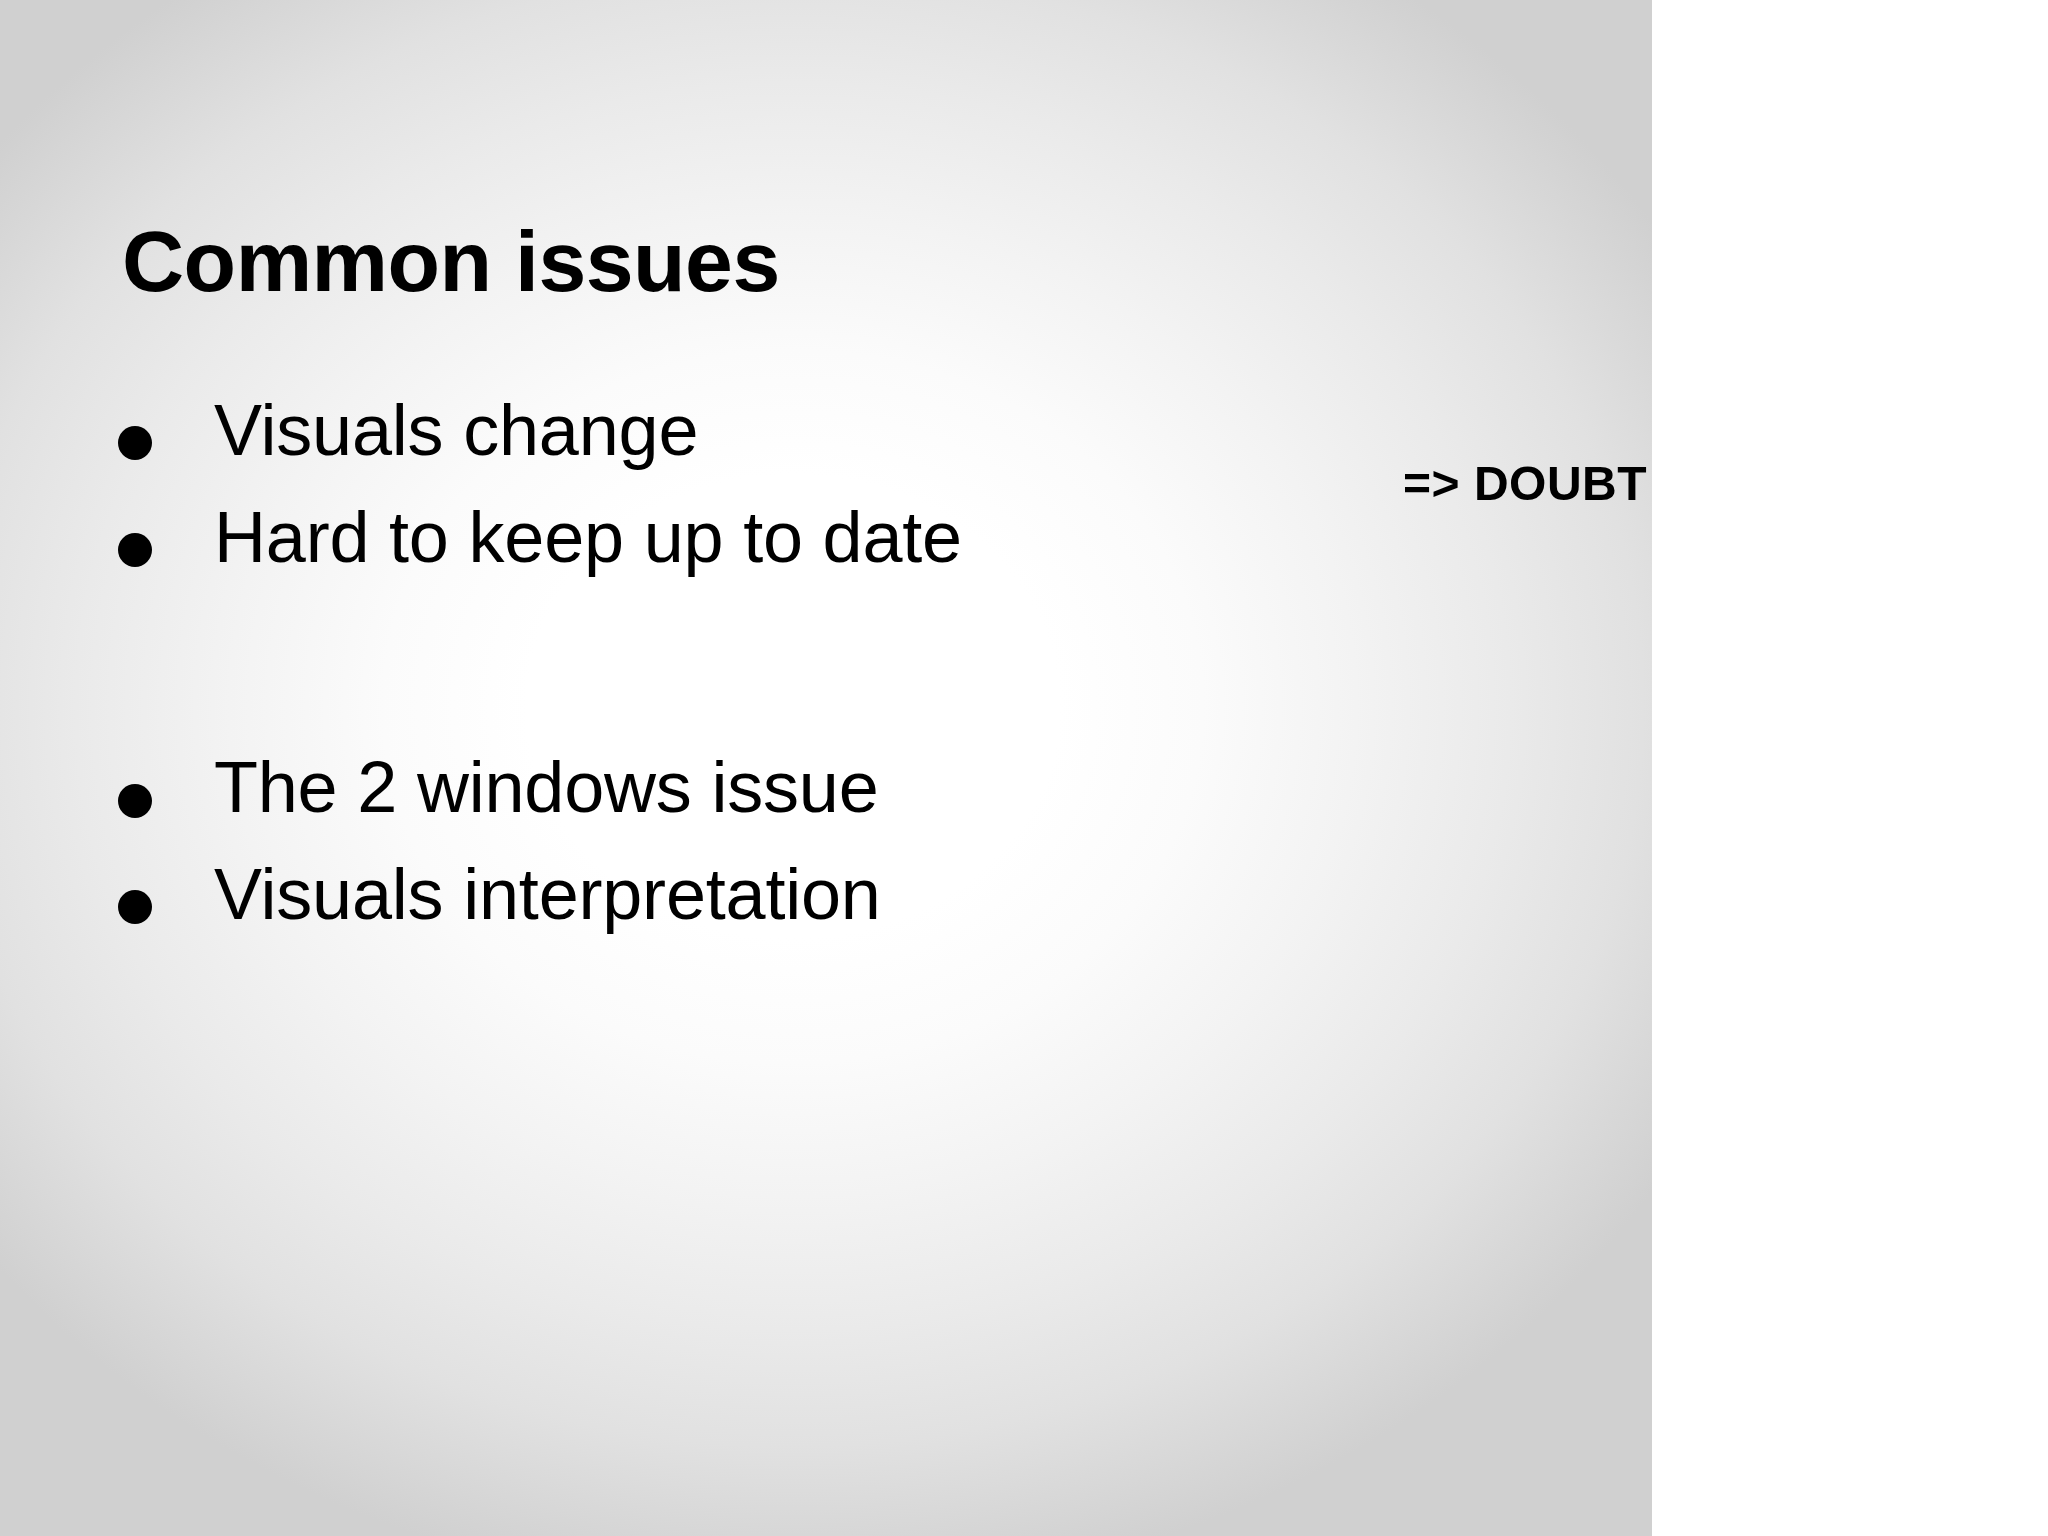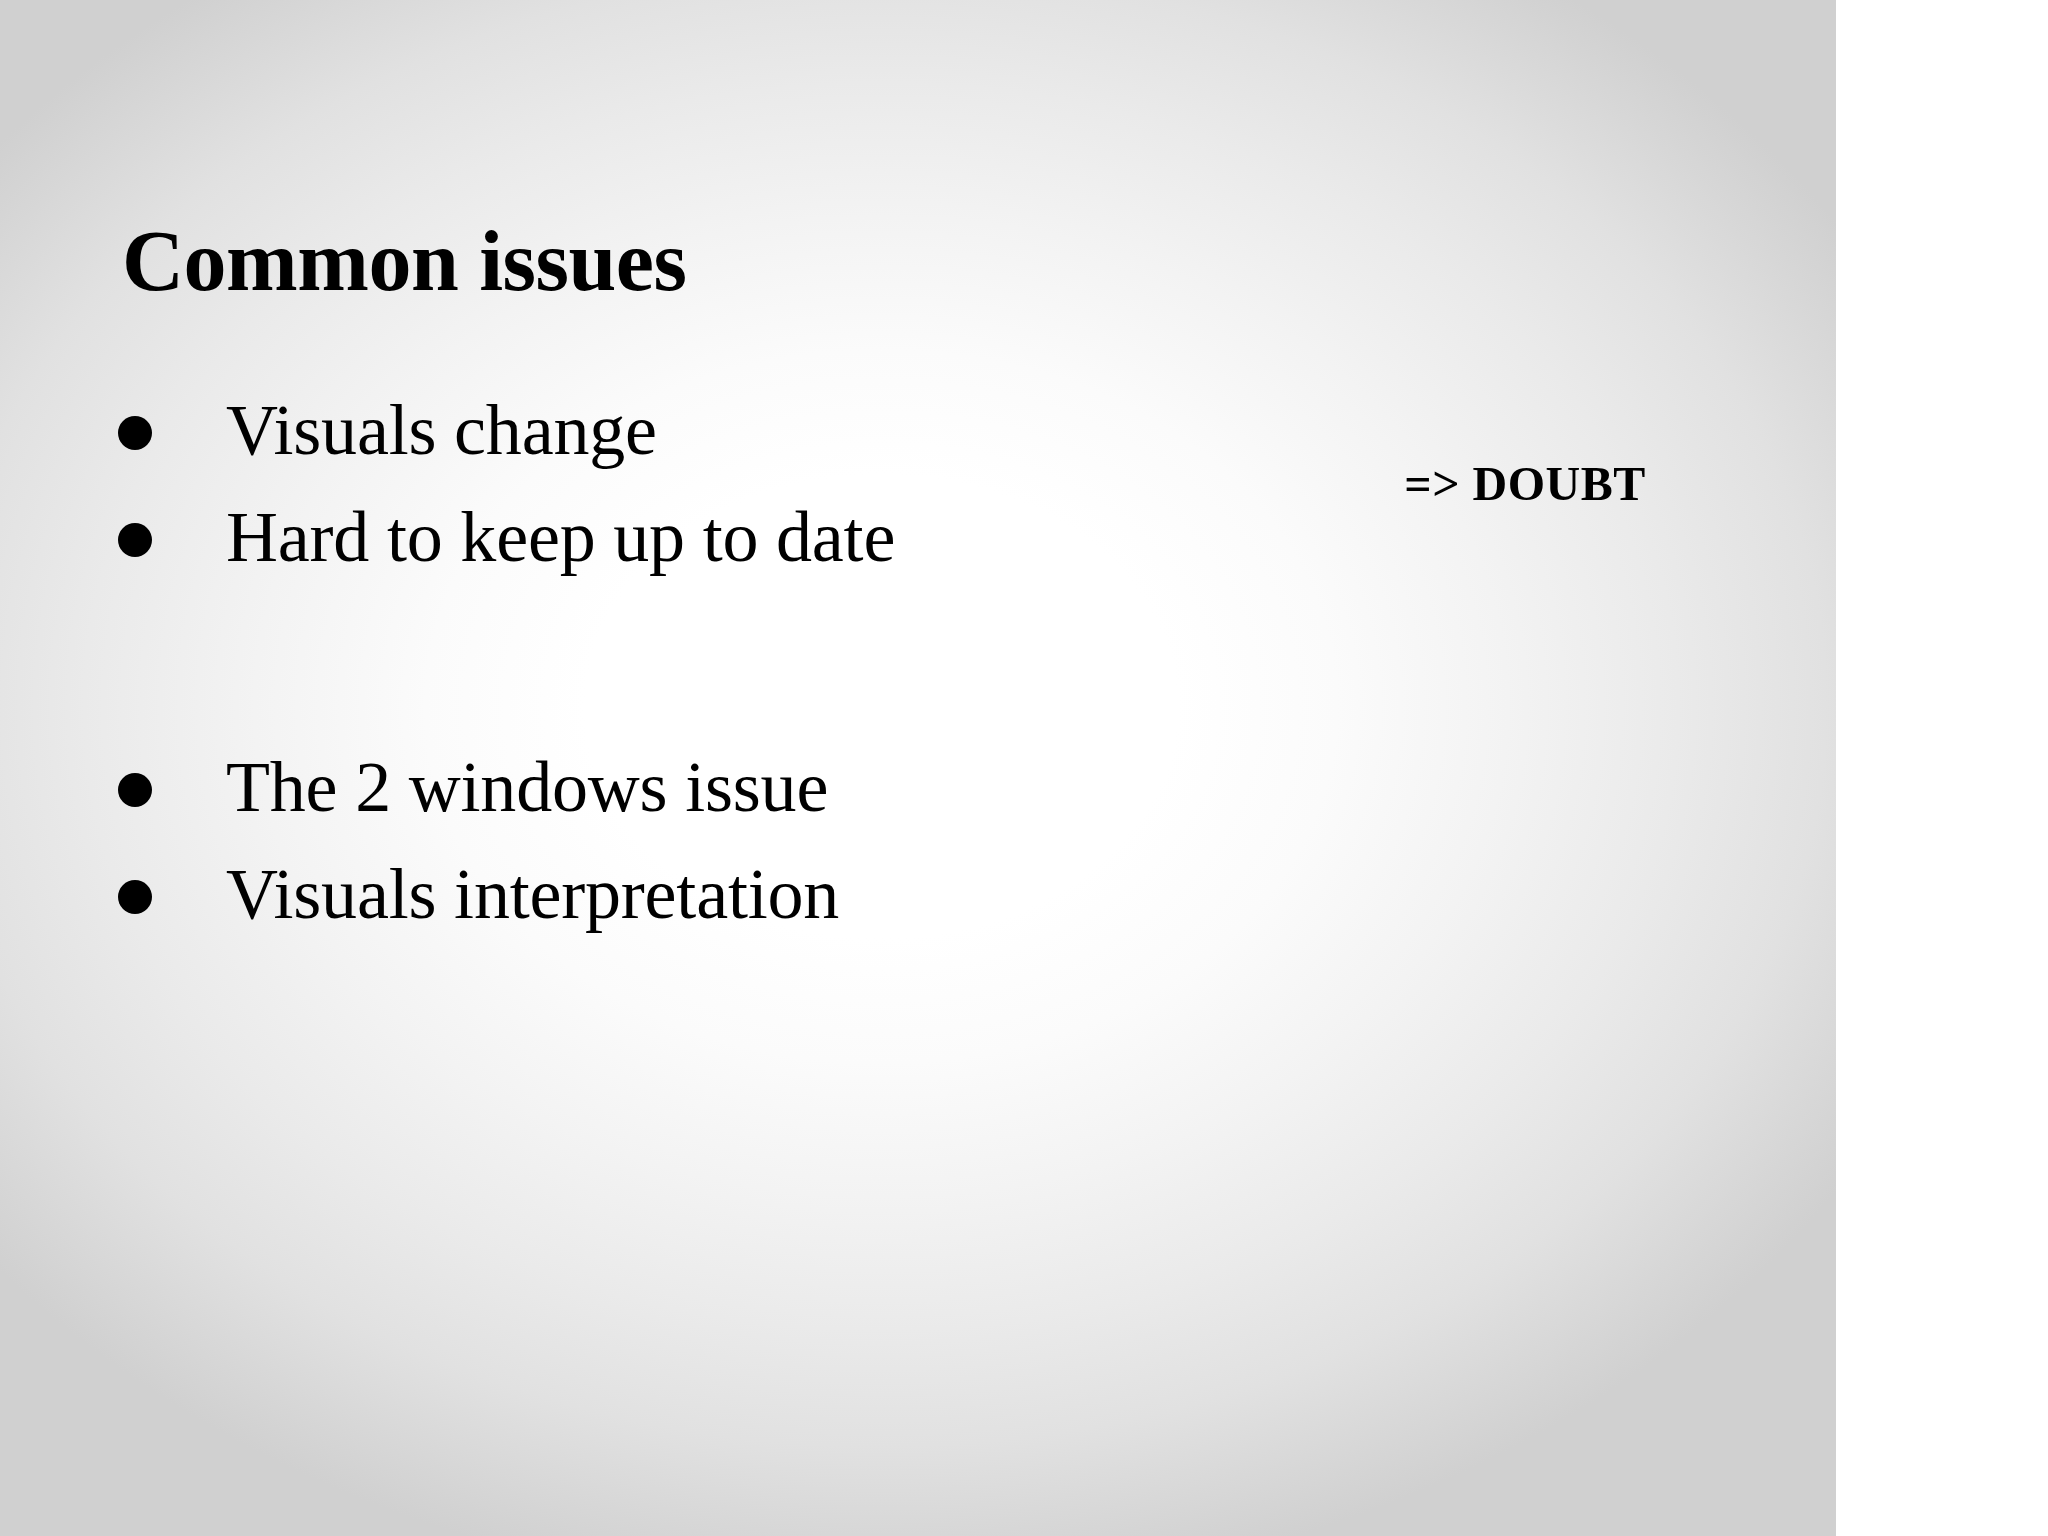--- a/index.html
+++ b/index.html
@@ -4,24 +4,24 @@
 <title>Common issues</title>
 <style>
   html, body {
     margin: 0;
     padding: 0;
     background: #ffffff;
   }
 
   .slide {
     position: relative;
-    width: 1836px;
+    width: 1652px;
     height: 1536px;
     overflow: hidden;
-    font-family: Liberation Serif, serif;
+    font-family: Liberation Sans, sans-serif;
     color: #000000;
     
     background:
       radial-gradient(ellipse 62% 58% at 48% 46%,
         #ffffff 0%,
         #ffffff 26%,
         #fbfbfb 40%,
         #f3f3f3 55%,
         #eaeaea 70%,
         #e1e1e1 83%,
@@ -54,24 +54,23 @@
     margin: 0;
     padding: 0;
     list-style: none;
   }
   .bullet-group.group-2 {
     margin-top: 170px;
   }
 
   .bullet-item {
     display: flex;
-    align-items: flex-start;
+    align-items: center;
     margin-bottom: 26px;
     min-height: 76px;
-    gap: 12px;
   }
 
   .bullet-marker {
     flex: 0 0 auto;
     width: 34px;
     height: 34px;
     border-radius: 50%;
     background: #000000;
     margin-top: 26px;
     margin-right: 62px;

